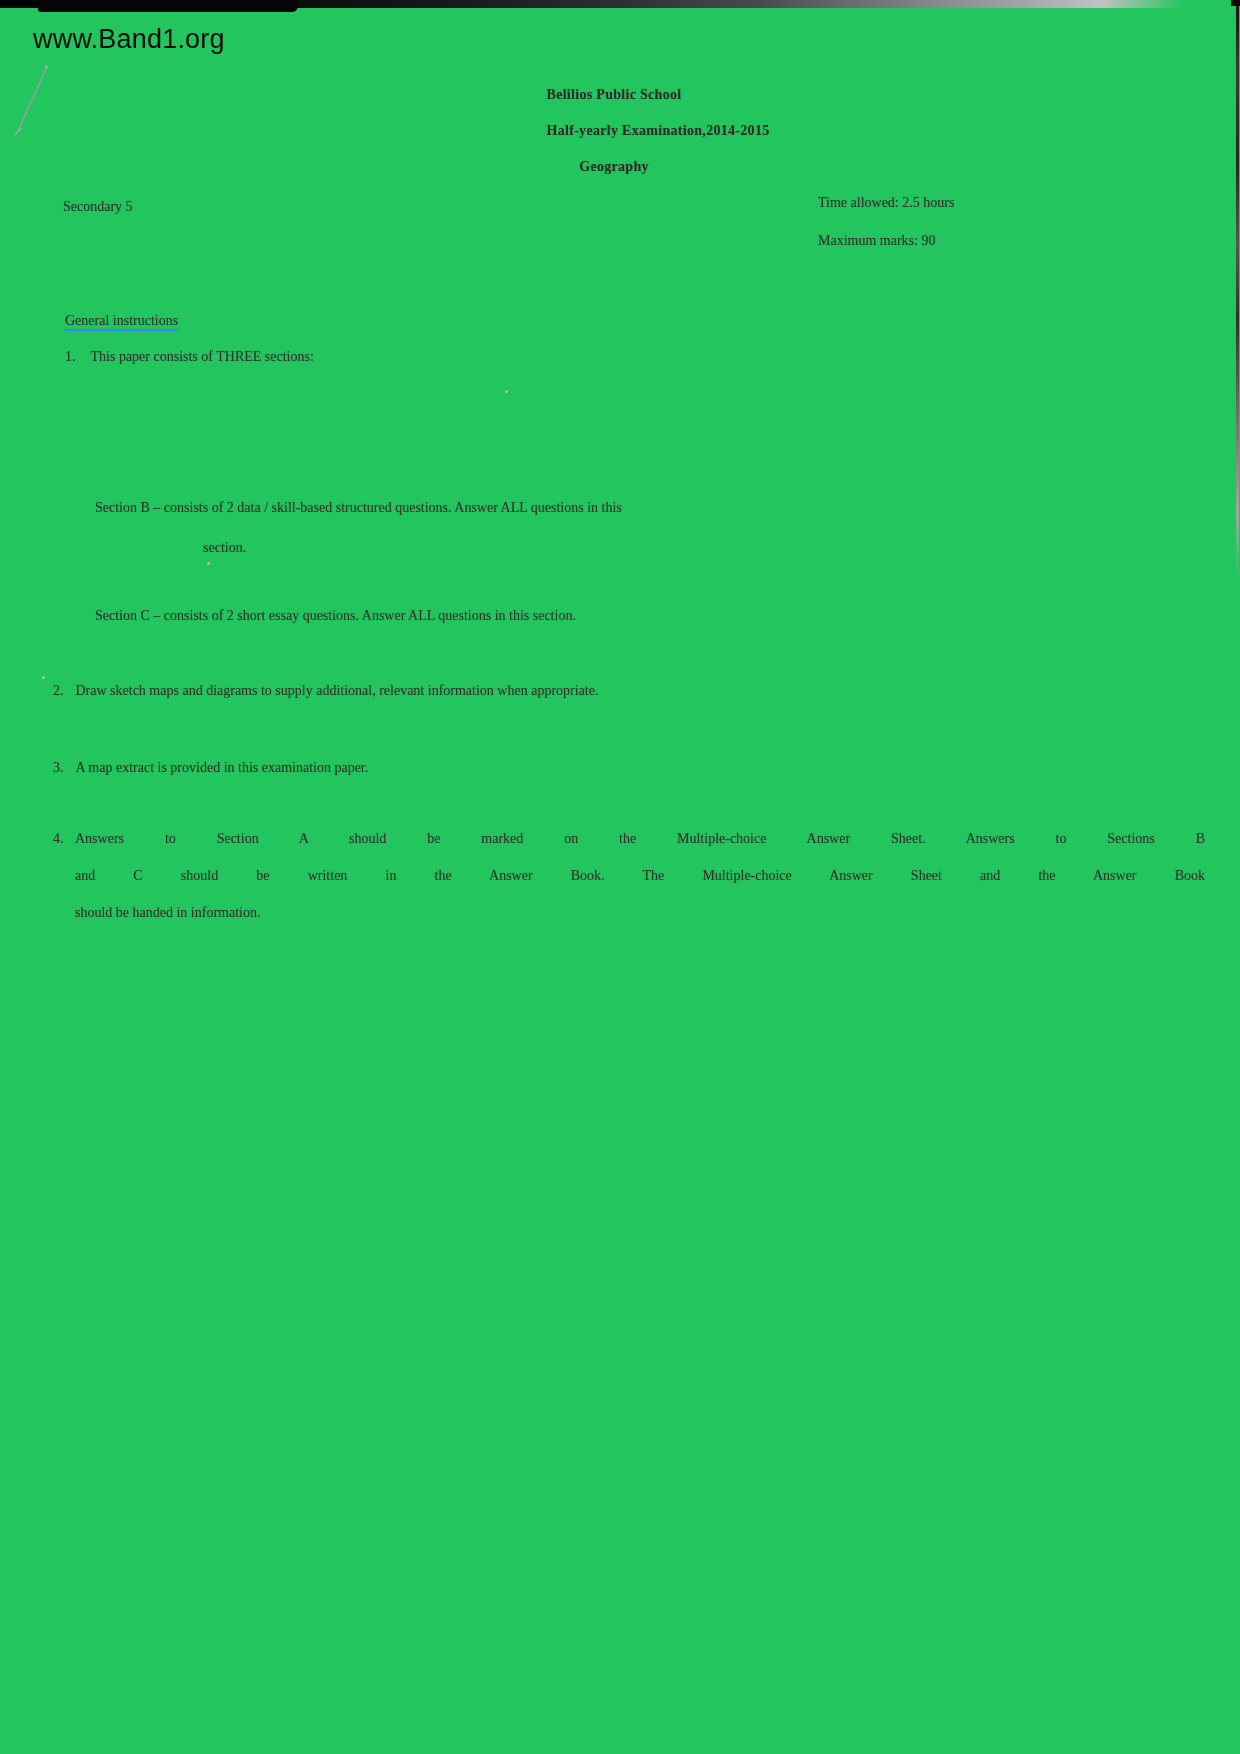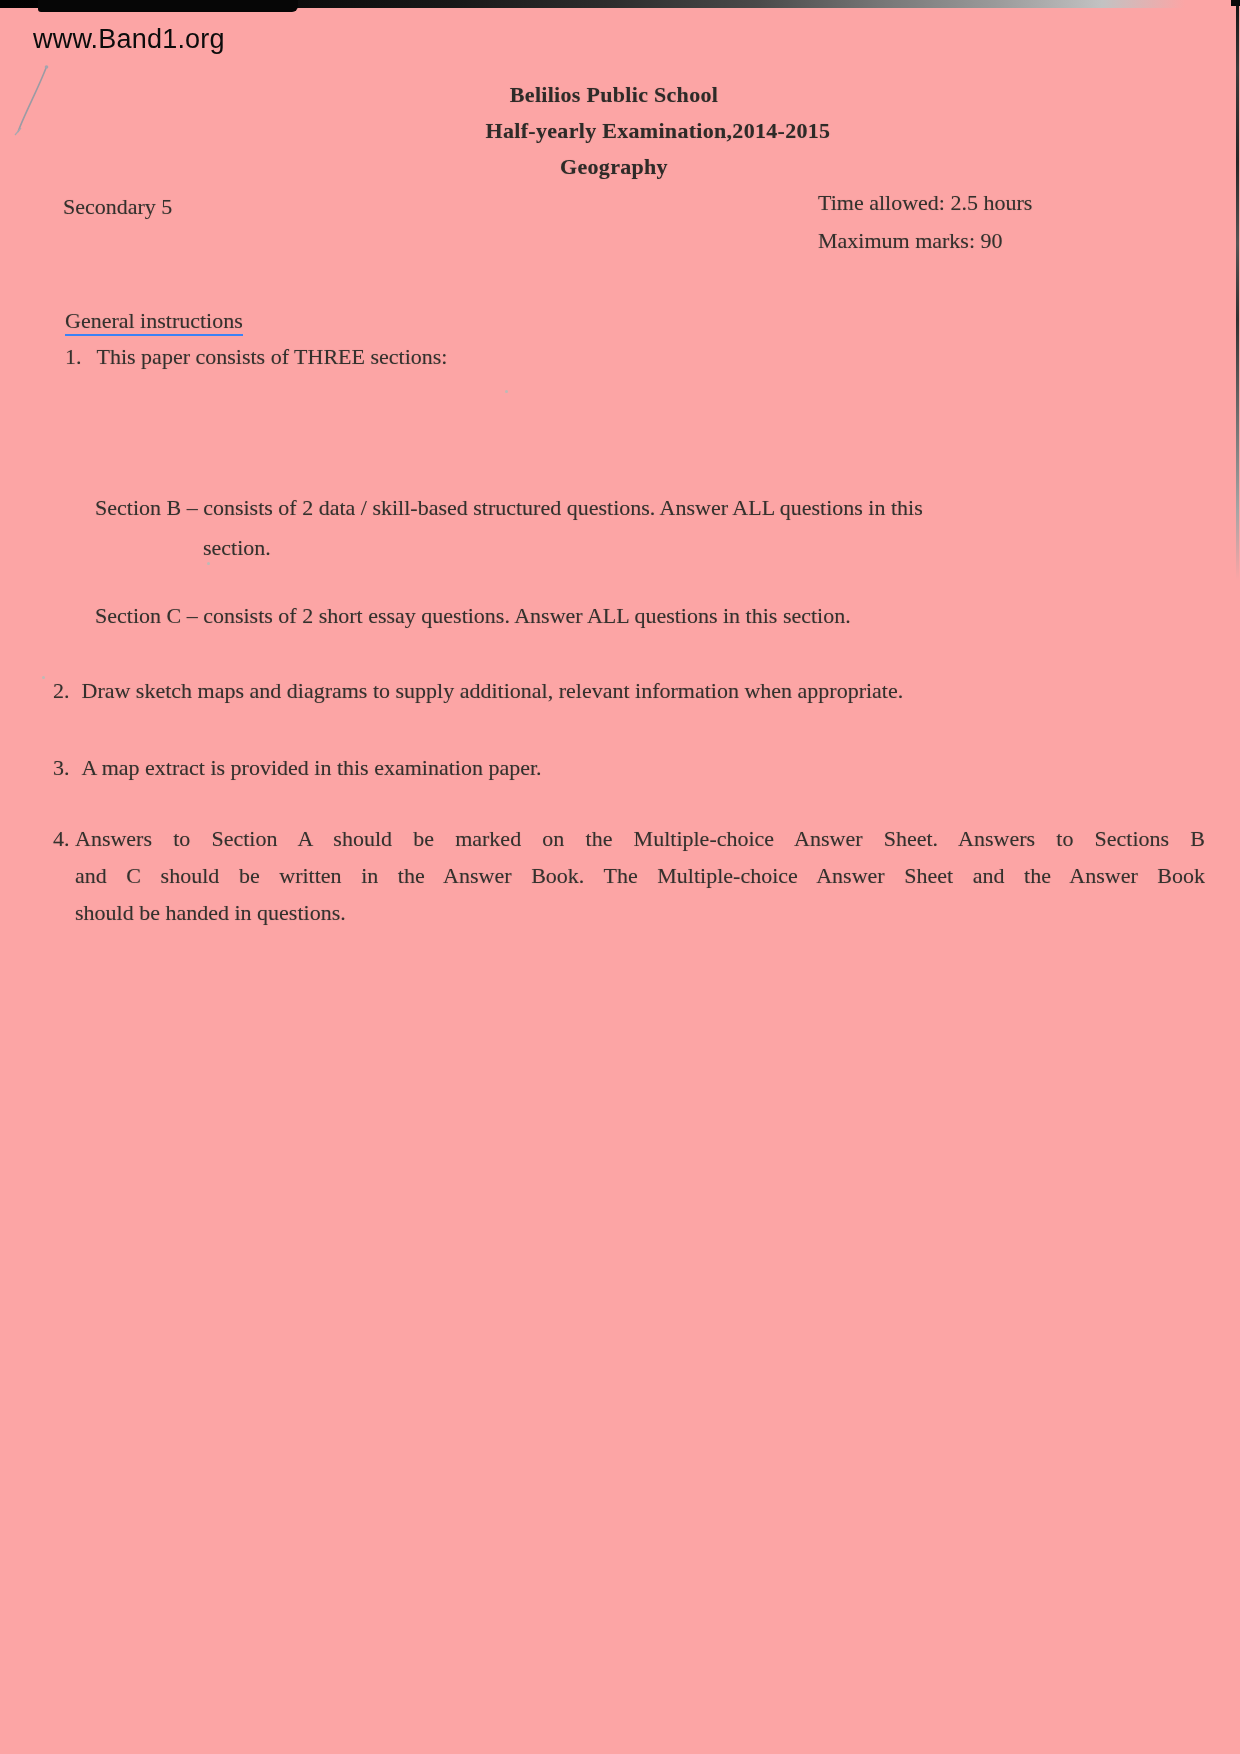--- a/index.html
+++ b/index.html
@@ -4,21 +4,21 @@
 <style>
   html, body {
     margin: 0;
     padding: 0;
     background: #ffffff;
   }
   .page {
     position: relative;
     width: 1240px;
     height: 1754px;
-    background: #fca5a5;
+    background: #22c55e;
     overflow: hidden;
     font-family: "Liberation Serif", serif;
     color: #33302c;
   }
   
   .top-scan-line {
     position: absolute;
     top: 0; left: 0;
     width: 1185px; height: 8px;
     background: linear-gradient(to right,
@@ -57,21 +57,21 @@
     color: #0c0c0c;
     letter-spacing: 0.2px;
   }
   .pen-mark {
     position: absolute;
     top: 55px; left: 0;
     width: 70px; height: 100px;
   }
   .doc-text {
     position: absolute;
-    font-size: 22px;
+    font-size: 14px;
     line-height: 27px;
     white-space: nowrap;
     color: #34312d;
     text-shadow: 0 0 1px rgba(70,66,60,0.35);
   }
   .title-line {
     left: 0; width: 1228px;
     text-align: center;
     font-weight: bold;
     color: #2e2b28;
@@ -140,15 +140,15 @@
     <span class="num">2.</span><span style="display:inline-block; width:12px;"></span><span>Draw sketch maps and diagrams to supply additional, relevant information when appropriate.</span>
   </div>
 
   <div class="doc-text num-item" style="top:754px; left:53px;">
     <span class="num">3.</span><span style="display:inline-block; width:12px;"></span><span>A map extract is provided in this examination paper.</span>
   </div>
 
   <div class="doc-text" style="top:825px; left:53px;">4.</div>
   <div class="doc-text justified" style="top:862px; left:75px; width:1130px;">and C should be written in the Answer Book. The Multiple-choice Answer Sheet and the Answer Book</div>
   <div class="doc-text justified" style="top:825px; left:75px; width:1130px;">Answers to Section A should be marked on the Multiple-choice Answer Sheet. Answers to Sections B</div>
-  <div class="doc-text" style="top:899px; left:75px;">should be handed in questions.</div>
+  <div class="doc-text" style="top:899px; left:75px;">should be handed in information.</div>
 
 </div>
 
 </body></html>

